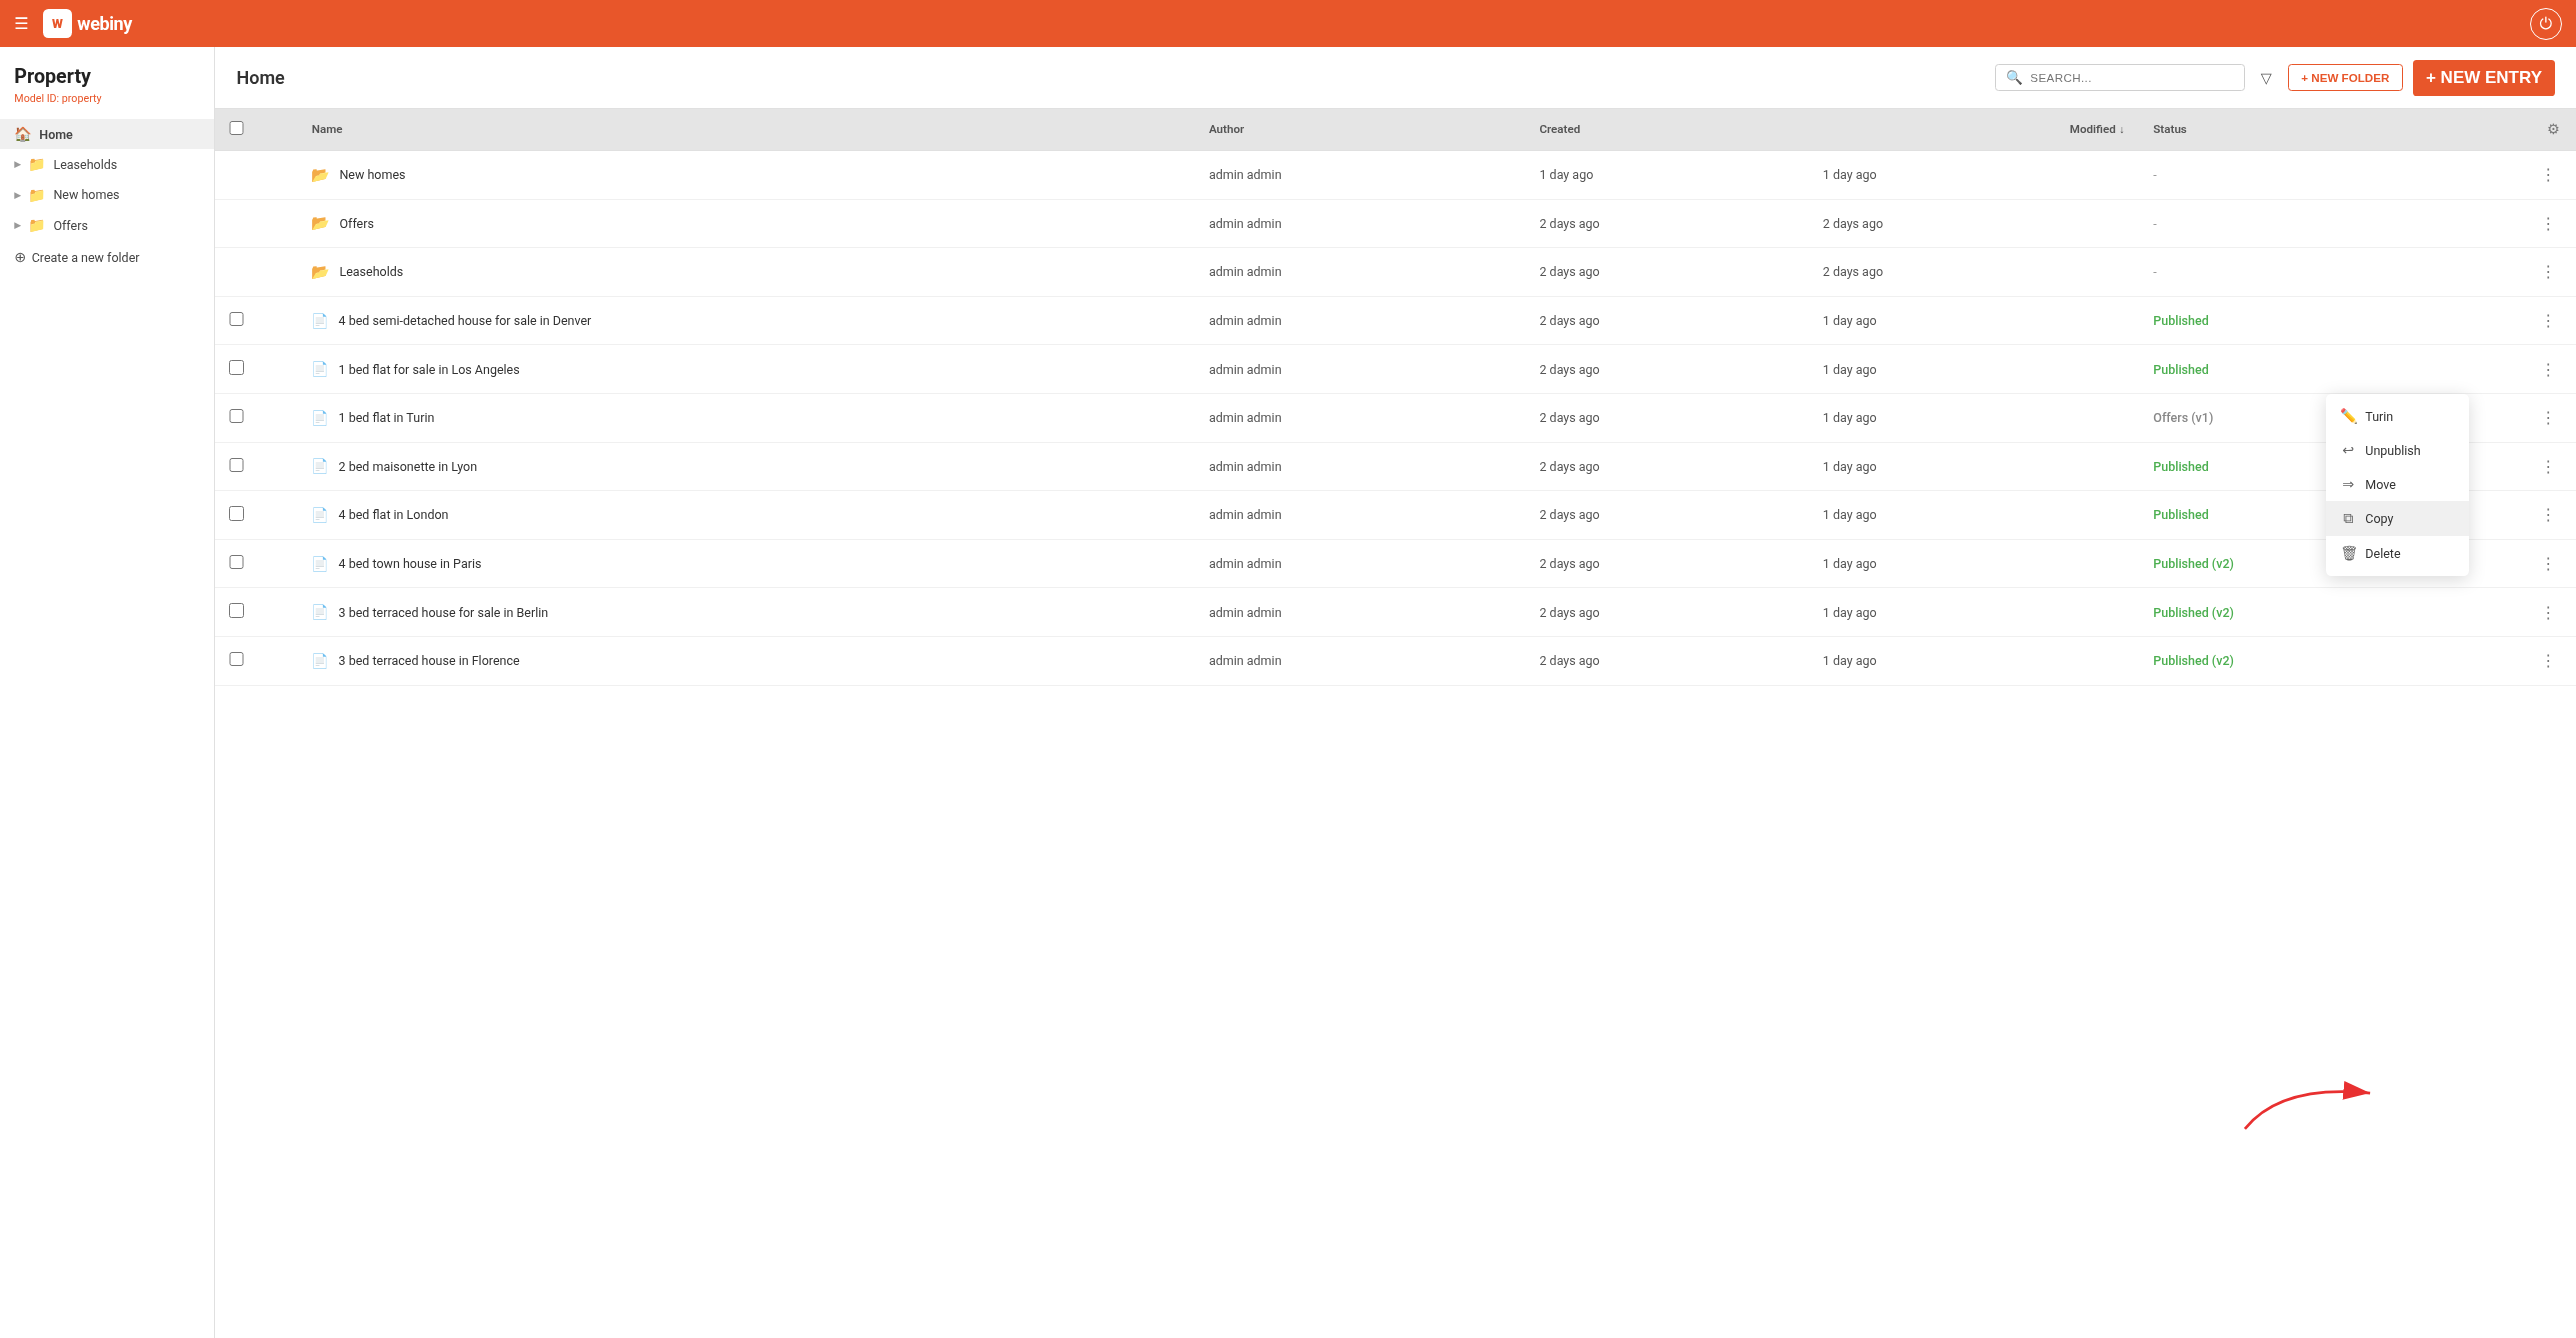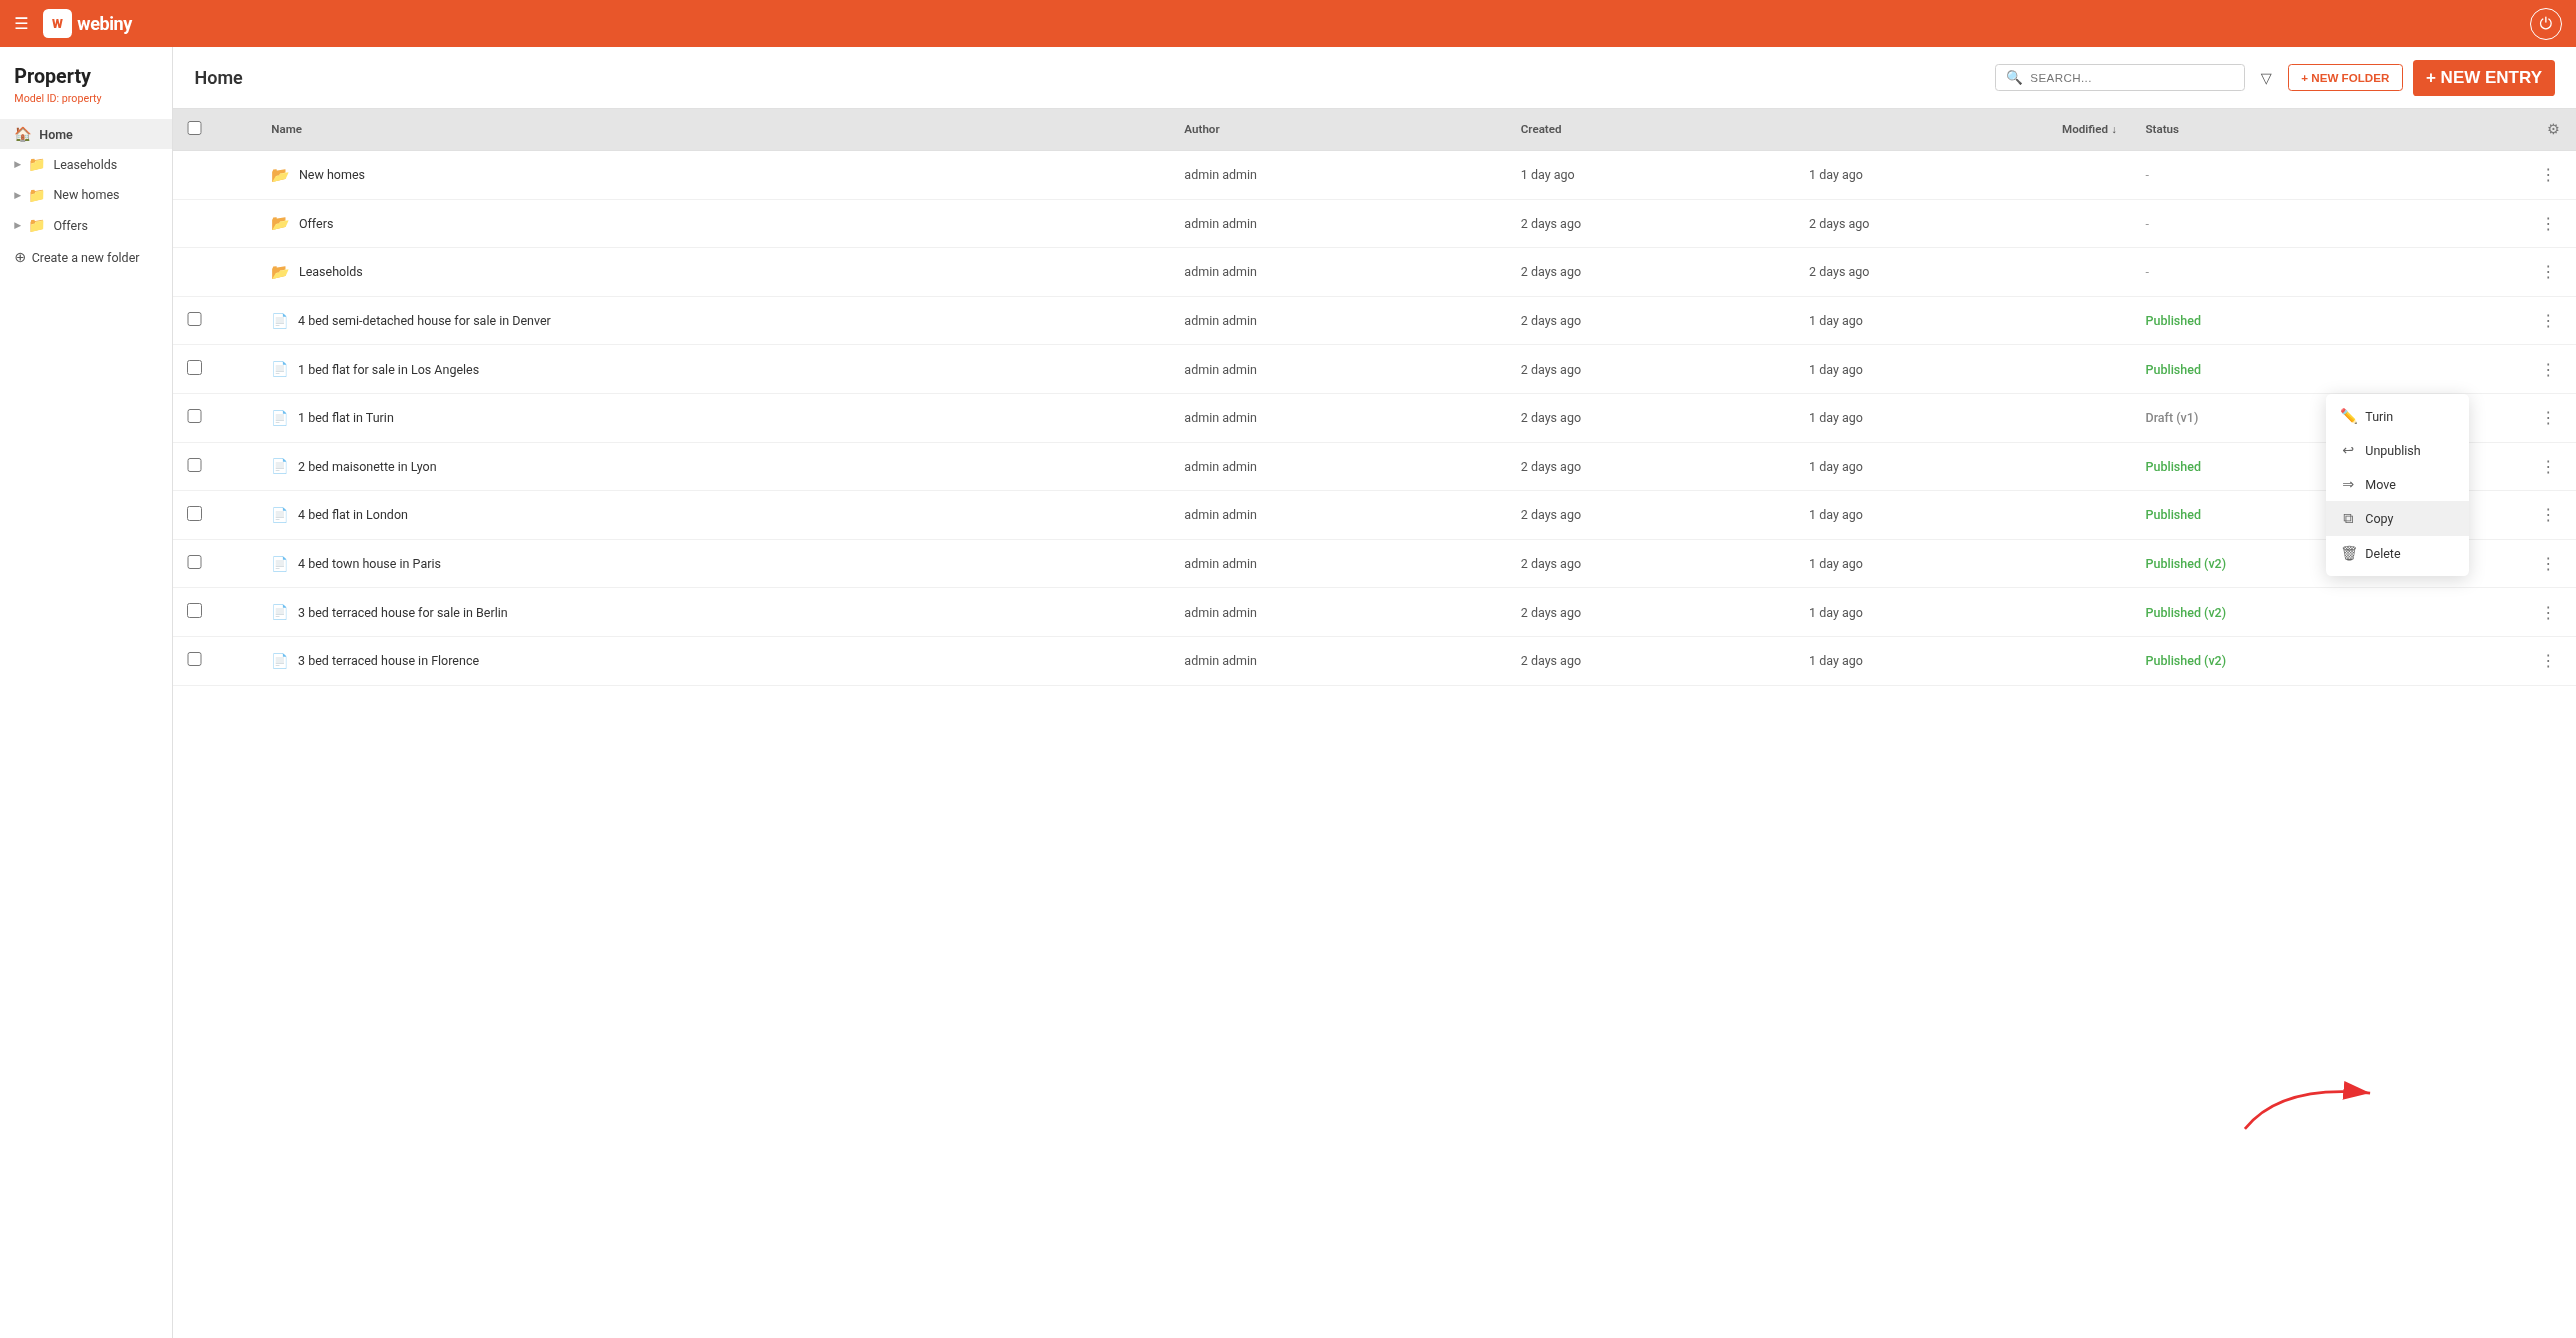--- a/index.html
+++ b/index.html
@@ -34,21 +34,21 @@
       color: white;
       display: flex; align-items: center; justify-content: center;
       font-size: 16px; cursor: pointer;
     }
 
     
     .layout { display: flex; height: calc(100vh - 47px); }
 
     
     .sidebar {
-      width: 173px;
+      width: 215px;
       background: white;
       border-right: 0.9px solid #e0e0e0;
       padding: 18px 0;
       flex-shrink: 0;
     }
     .sidebar-model-title {
       padding: 0 14.3px 3.6px;
       font-size: 19.7px;
       font-weight: 700;
       color: #222;
@@ -390,21 +390,21 @@
     <td class="col-check"><input type="checkbox" style=""></td>
     <td class="col-name">
       <div class="row-name-cell">
         <span class="item-icon" style="font-size:14.3px;color:#888;">📄</span>
         <span class="item-name">1 bed flat in Turin</span>
       </div>
     </td>
     <td class="col-author" style="color:#555;">admin admin</td>
     <td class="col-created" style="color:#555;">2 days ago</td>
     <td class="col-modified" style="color:#555;">1 day ago</td>
-    <td class="col-status status-draft">Draft (v1)</td>
+    <td class="col-status status-draft">Offers (v1)</td>
     <td class="col-actions"><button class="dots-btn">⋮</button></td>
   </tr>
             <tr>
     <td class="col-check"><input type="checkbox" style=""></td>
     <td class="col-name">
       <div class="row-name-cell">
         <span class="item-icon" style="font-size:14.3px;color:#888;">📄</span>
         <span class="item-name">2 bed maisonette in Lyon</span>
       </div>
     </td>

